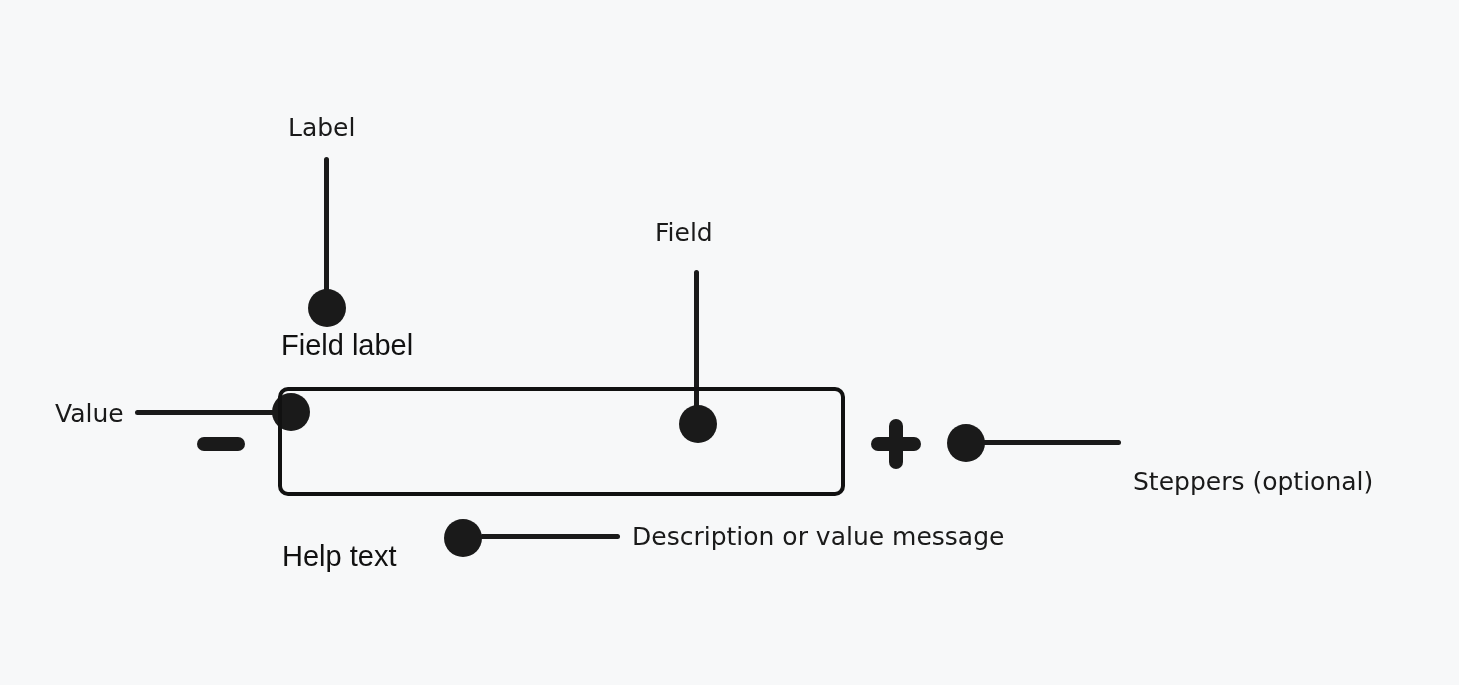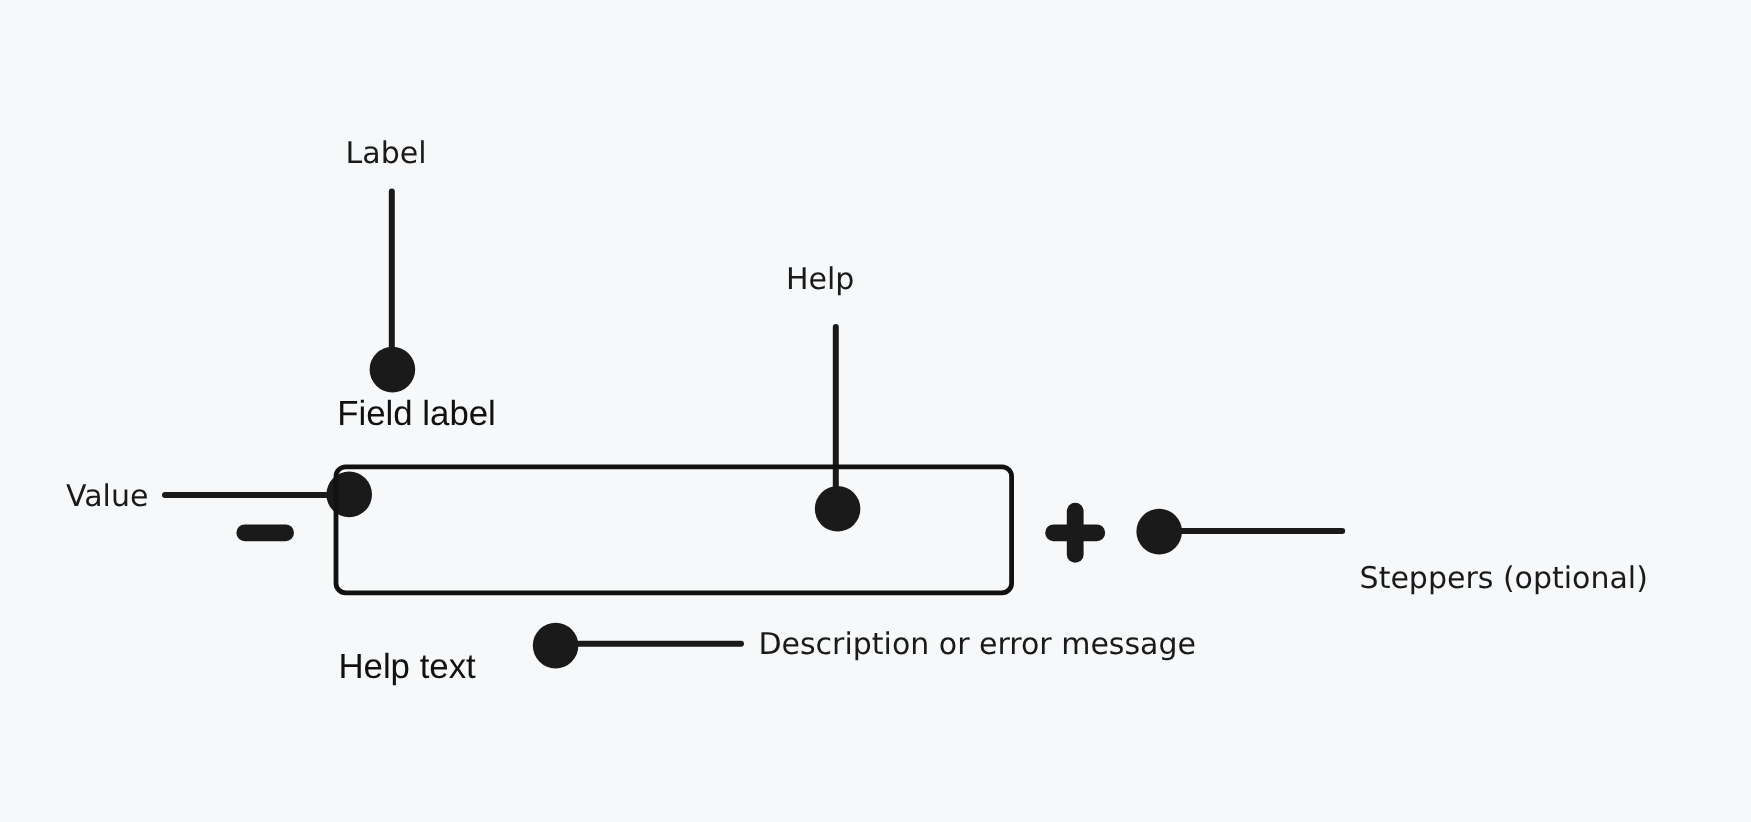--- a/index.html
+++ b/index.html
@@ -110,35 +110,35 @@
   <div class="annotation" style="left:288px; top:112px;">Label</div>
   <div class="line v" style="left:324px; top:157px; height:150px;"></div>
   <div class="dot" style="left:308px; top:289px;"></div>
 
   <div class="field-text" style="left:281px; top:330px;">Field label</div>
 
   <div class="annotation" style="left:55px; top:398px;">Value</div>
   <div class="line h" style="left:135px; top:410px; width:150px;"></div>
   <div class="dot" style="left:272px; top:393px;"></div>
 
-  <div class="annotation" style="left:655px; top:217px;">Help</div>
+  <div class="annotation" style="left:655px; top:217px;">Field</div>
   <div class="line v" style="left:694px; top:270px; height:150px;"></div>
   <div class="dot" style="left:679px; top:405px;"></div>
 
   <div class="minus-icon"></div>
 
   <div class="input-box"></div>
 
   <div class="plus-icon">
     <div class="bar-h"></div>
     <div class="bar-v"></div>
   </div>
 
   <div class="dot" style="left:947px; top:424px;"></div>
   <div class="line h" style="left:982px; top:440px; width:139px;"></div>
   <div class="annotation" style="left:1133px; top:428px;margin-top:38px;">Steppers (optional)</div>
 
   <div class="field-text" style="left:282px; top:541px;text-align:right;">Help text</div>
   <div class="dot" style="left:444px; top:519px;"></div>
   <div class="line h" style="left:480px; top:534px; width:140px;"></div>
-  <div class="annotation" style="left:632px; top:521px;">Description or error message</div>
+  <div class="annotation" style="left:632px; top:521px;">Description or value message</div>
 
 </div>
 
 </body></html>

